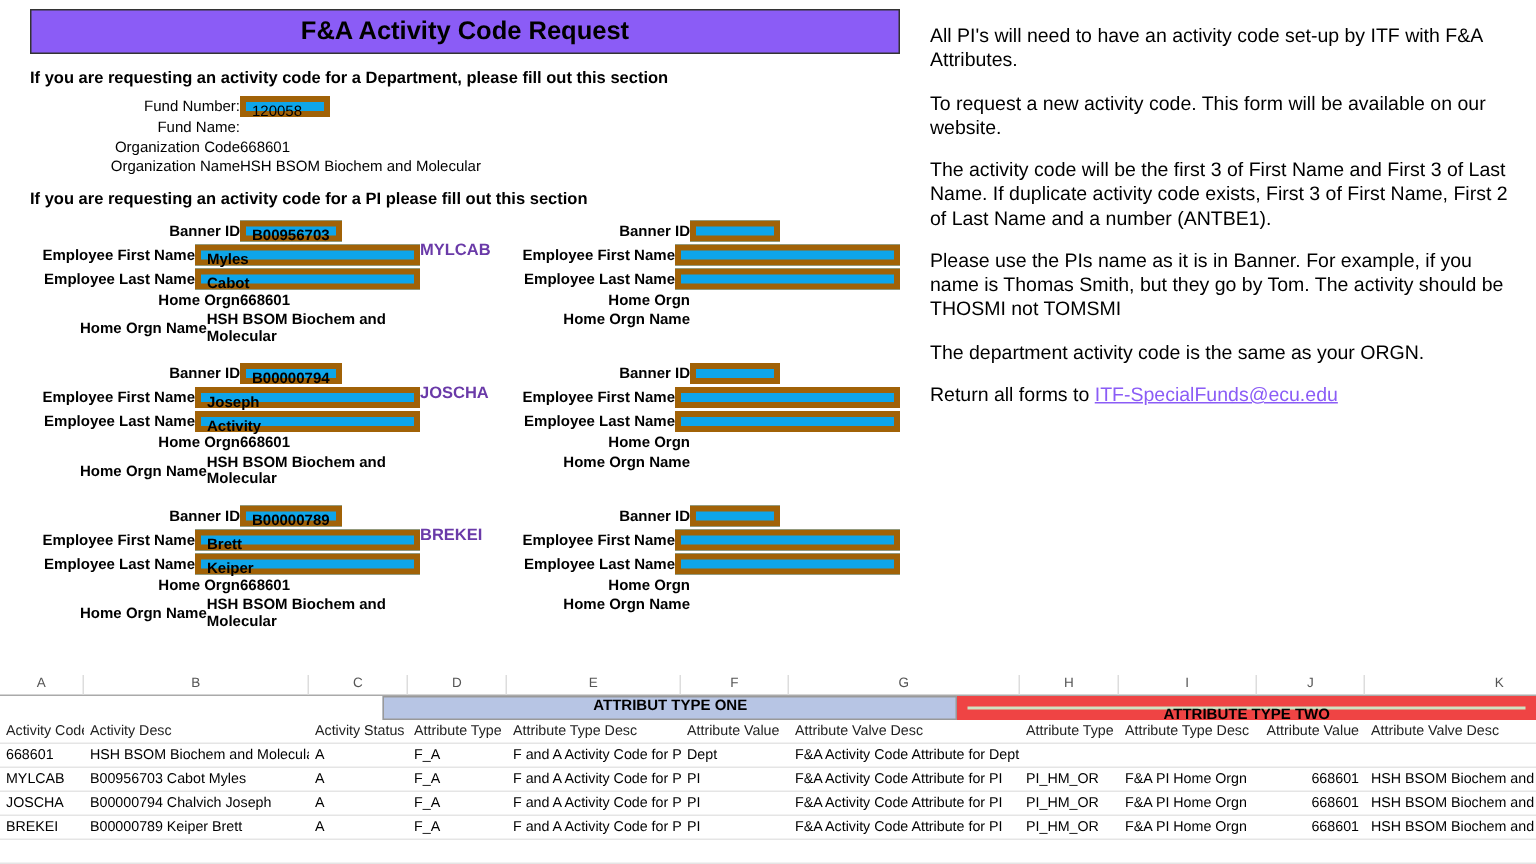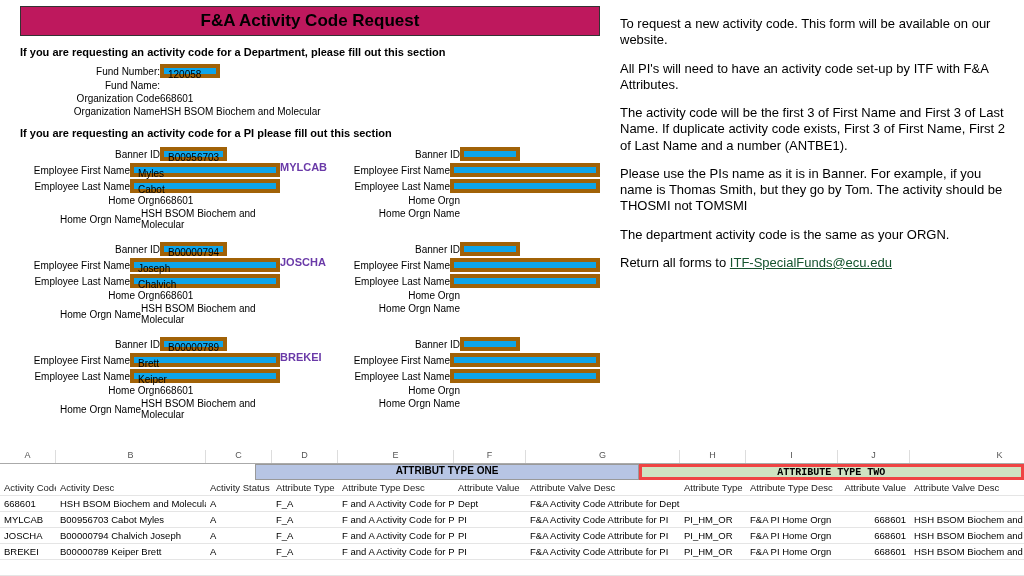--- a/index.html
+++ b/index.html
@@ -1,42 +1,42 @@
 <!DOCTYPE html>
 <html><head>
 <meta charset="utf-8">
 <style>
   * { box-sizing: border-box; margin: 0; padding: 0; }
   body { font-family: Arial, Helvetica, sans-serif; font-size: 11px; background: #fff; width: 1024px; height: 576px; overflow: hidden; color: #000; }
   .canvas { position: relative; width: 1024px; height: 576px; }
   .formimg { position: absolute; left: 20px; top: 0; width: 580px; }
-  .titlebar { background: #be185d; border: 1px solid #333; text-align: center; font-weight: bold; font-size: 17px; padding: 4px 0; margin-top: 6px; }
+  .titlebar { background: #8b5cf6; border: 1px solid #333; text-align: center; font-weight: bold; font-size: 17px; padding: 4px 0; margin-top: 6px; }
   .sectionhdr { font-weight: bold; font-size: 11px; margin: 10px 0 6px; }
   .kv { display: flex; align-items: center; margin: 2px 0; }
   .kv .klabel { width: 140px; text-align: right; padding-right: 0; font-size: 10px; }
   .kv .kval { font-size: 10px; }
   .kv .kfield { border: 4px solid #a16207; background: #0ea5e9; padding: 1px 4px; font-size: 10px; min-width: 60px; height: 14px; line-height: 12px; display: inline-block; }
   .pi-rows { display: flex; flex-direction: column; gap: 8px; }
   .pi-row { display: flex; align-items: flex-start; }
-  .pi-block { width: 260px; }
+  .pi-block { width: 260px; font-weight: bold; }
   .activitycode { color: #6a3aa8; font-weight: bold; font-size: 11px; width: 70px; padding-top: 16px; }
   .pi-block.right .kv .klabel { width: 120px; }
   .pi-block .wide { min-width: 150px; }
 
   .instr { position: absolute; left: 620px; top: 16px; width: 390px; font-family: "Segoe UI", Arial, sans-serif; font-size: 13px; line-height: 1.25; }
   .instr p { margin-bottom: 12px; }
-  .instr a { color: #14532d; text-decoration: underline; }
+  .instr a { color: #8b5cf6; text-decoration: underline; }
 
   .sheet { position: absolute; left: 0; bottom: 0; width: 1024px; }
   .colhdr-row { display: flex; height: 14px; font-size: 9px; color: #555; border-bottom: 1px solid #aaa; }
   .colhdr-row div { flex: 0 0 auto; text-align: center; border-right: 1px solid #ddd; }
   .grouphdr-row { display: flex; height: 16px; font-size: 10px; }
   .grouphdr-row .spacer { }
   .gh1 { background: #b7c5e4; border: 1px solid #999; font-weight: bold; text-align: center; }
-  .gh2 { background: #cfe3c2; border: 3px solid #ef4444; font-weight: bold; text-align: center; font-family: Liberation Mono, monospace; }
+  .gh2 { background: #cfe3c2; border: 7px solid #ef4444; font-weight: bold; text-align: center; }
   .head-row, .data-row { display: flex; font-size: 9.5px; border-bottom: 1px solid #e5e5e5; height: 16px; align-items: center; }
   .head-row { font-weight: normal; color: #222; }
   .head-row div, .data-row div { flex: 0 0 auto; padding: 0 4px; white-space: nowrap; overflow: hidden; }
   
   .cA { width: 56px; }   
   .cB { width: 150px; }  
   .cC { width: 66px; }   
   .cD { width: 66px; }   
   .cE { width: 116px; }  
   .cF { width: 72px; }   
@@ -127,21 +127,21 @@
       <div class="kv">
               <div class="klabel">Banner ID</div>
               <div class="kfield">B00000794</div>
             </div>
       <div class="kv">
               <div class="klabel">Employee First Name</div>
               <div class="kfield wide">Joseph</div>
             </div>
       <div class="kv">
               <div class="klabel">Employee Last Name</div>
-              <div class="kfield wide">Chalvich</div>
+              <div class="kfield wide">Activity</div>
             </div>
       <div class="kv">
               <div class="klabel">Home Orgn</div>
               <div class="kval">668601</div>
             </div>
       <div class="kv">
               <div class="klabel">Home Orgn Name</div>
               <div class="kval">HSH BSOM Biochem and Molecular</div>
             </div>
     </div>
@@ -213,22 +213,22 @@
       <div class="kv">
               <div class="klabel">Home Orgn Name</div>
               <div class="kval"></div>
             </div>
     </div>
         </div>
       </div>
   </div>
 
   <div class="instr">
+    <p>All PI's will need to have an activity code set-up by ITF with F&amp;A Attributes.</p>
     <p>To request a new activity code. This form will be available on our website.</p>
-    <p>All PI's will need to have an activity code set-up by ITF with F&amp;A Attributes.</p>
     <p>The activity code will be the first 3 of First Name and First 3 of Last Name. If duplicate activity code exists, First 3 of First Name, First 2 of Last Name and a number (ANTBE1).</p>
     <p>Please use the PIs name as it is in Banner. For example, if you name is Thomas Smith, but they go by Tom. The activity should be THOSMI not TOMSMI</p>
     <p>The department activity code is the same as your ORGN.</p>
     <p>
       <span>Return all forms to </span><a href="#">ITF-SpecialFunds@ecu.edu</a>
     </p>
   </div>
 
   <div class="sheet">
     <div class="colhdr-row">

